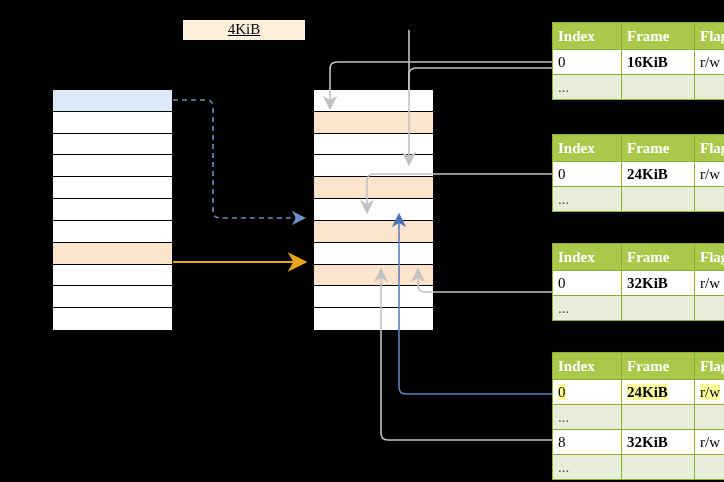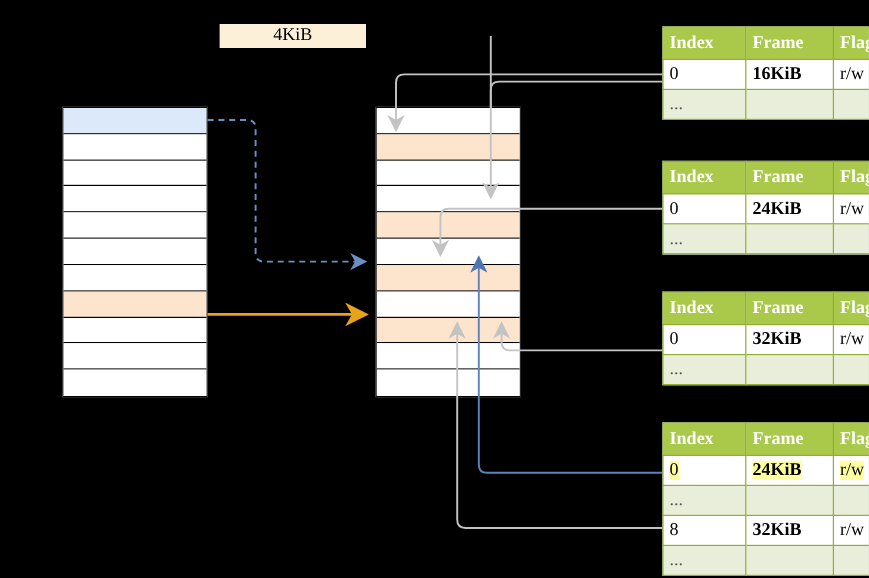--- a/index.html
+++ b/index.html
@@ -28,21 +28,21 @@
              border:1px solid #8faf34;height:22px;background:#fff;white-space:nowrap;}
   .ptable tr.dots td{background:#e9eeda;color:#555;}
   .hl{background:#ffff9e;}
   .c-idx{width:58px;} .c-frm{width:62px;font-weight:bold;} .c-flg{width:52px;}
 </style>
 </head>
 <body>
 
 <div id="stage">
 
-  <div class="tag" id="tag-4kib" style="left:183px;top:20px;width:122px;height:20px;">4KiB</div>
+  <div class="tag" id="tag-4kib" style="left:183px;top:20px;width:122px;height:20px;text-decoration:underline;">4KiB</div>
 
   <div class="col" id="left-col" style="left:52px;top:89px;width:121px;height:242px;">
       <div class="cell blue" style="height: 21.8182px;"></div>
       <div class="cell " style="height: 21.8182px;"></div>
       <div class="cell " style="height: 21.8182px;"></div>
       <div class="cell " style="height: 21.8182px;"></div>
       <div class="cell " style="height: 21.8182px;"></div>
       <div class="cell " style="height: 21.8182px;"></div>
       <div class="cell " style="height: 21.8182px;"></div>
       <div class="cell peach" style="height: 21.8182px;"></div>

